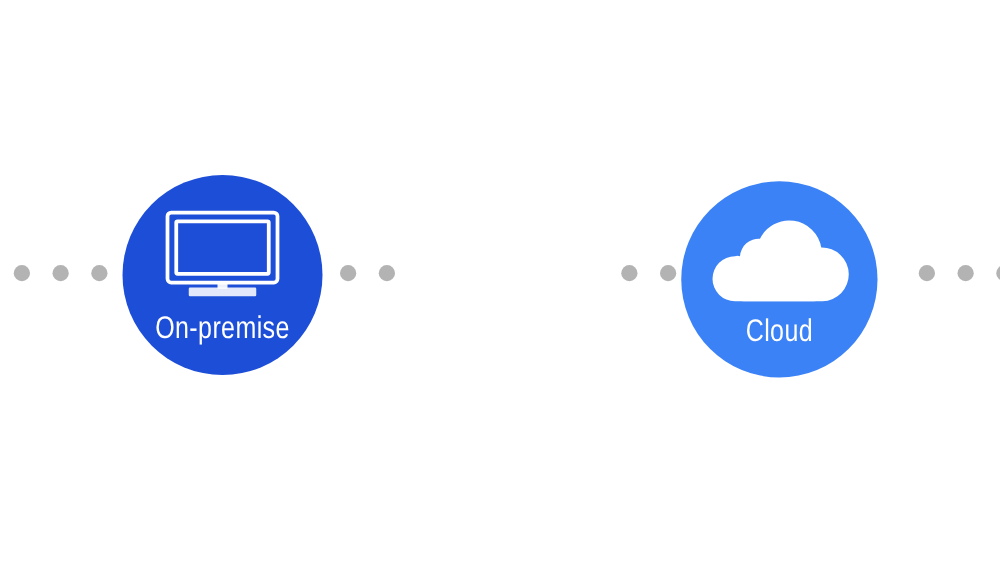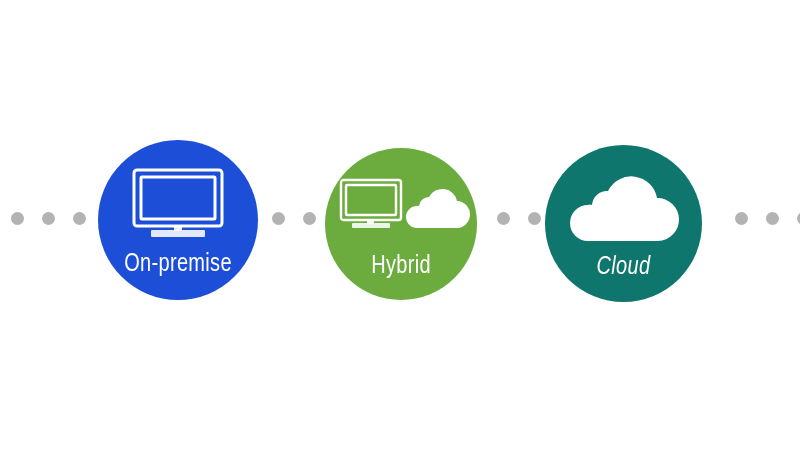--- a/index.html
+++ b/index.html
@@ -148,52 +148,27 @@
         </svg>
       </div>
       <div class="node-label">On-premise</div>
     </div>
 
     <div class="dot-group dots-mid-1">
       <span class="dot" style="background: rgb(179, 179, 179);"></span>
       <span class="dot" style="background: rgb(179, 179, 179);"></span>
     </div>
 
-    <div class="node node-hybrid" style="background: rgb(108, 172, 62);">
-      <div class="node-icon">
-        <svg width="124" height="64" viewBox="0 0 124 64" aria-hidden="true">
-
-          <g>
-            <rect x="2" y="2" width="60" height="40" rx="2.5" ry="2.5" fill="none" stroke="#ffffff" stroke-width="2.4"></rect>
-            <rect x="7" y="7" width="50" height="30" rx="1" ry="1" fill="none" stroke="#ffffff" stroke-width="2.4"></rect>
-            <rect x="28" y="42" width="7" height="4" fill="#ffffff" opacity="0.92"></rect>
-            <rect x="13" y="45" width="38" height="5" rx="1" ry="1" fill="#ffffff" opacity="0.88"></rect>
-          </g>
-
-          <g>
-            <path d="M 78 50
-                     A 11 11 0 0 1 78 28
-                     A 3 3 0 0 1 80 28
-                     A 10 10 0 0 1 90 19
-                     A 15 15 0 0 1 118 23
-                     A 13 13 0 0 1 117 50
-                     Z" fill="#ffffff"></path>
-            <rect x="78" y="38" width="40" height="12" rx="6" ry="6" fill="#ffffff"></rect>
-          </g>
-        </svg>
-      </div>
-      <div class="node-label">Hybrid</div>
-    </div>
 
     <div class="dot-group dots-mid-2">
       <span class="dot" style="background: rgb(179, 179, 179);"></span>
       <span class="dot" style="background: rgb(179, 179, 179);"></span>
     </div>
 
-    <div class="node node-cloud" style="background: #0f766e; font-style: italic;">
+    <div class="node node-cloud" style="background: #3b82f6;">
       <div class="node-icon">
         <svg width="124" height="80" viewBox="0 0 124 80" aria-hidden="true">
           <path d="M 26 74
                    A 18 18 0 0 1 26 38
                    A 5 5 0 0 1 30 38
                    A 15 15 0 0 1 46 24
                    A 26 26 0 0 1 95 31
                    A 21 21 0 0 1 96 74
                    Z" fill="#ffffff"></path>
           <rect x="22" y="52" width="78" height="22" rx="11" ry="11" fill="#ffffff"></rect>

